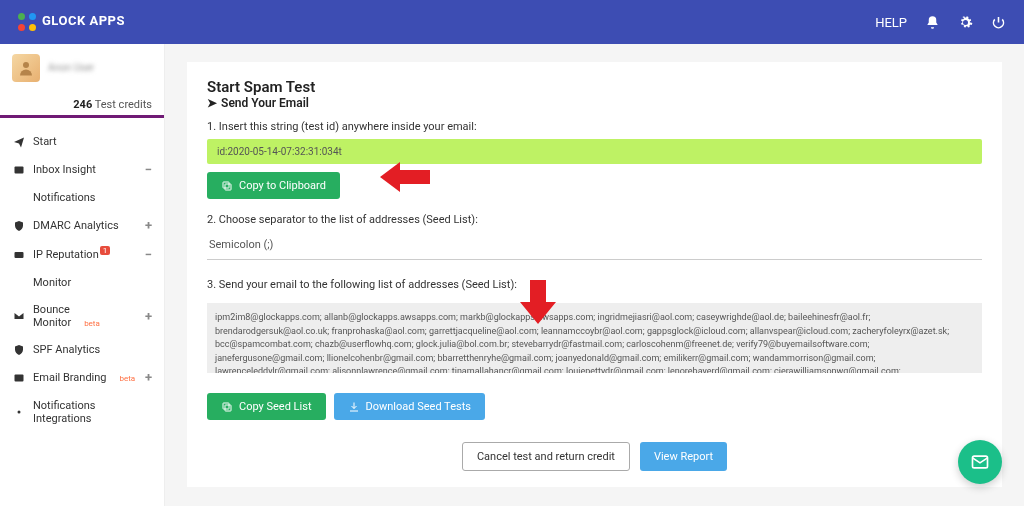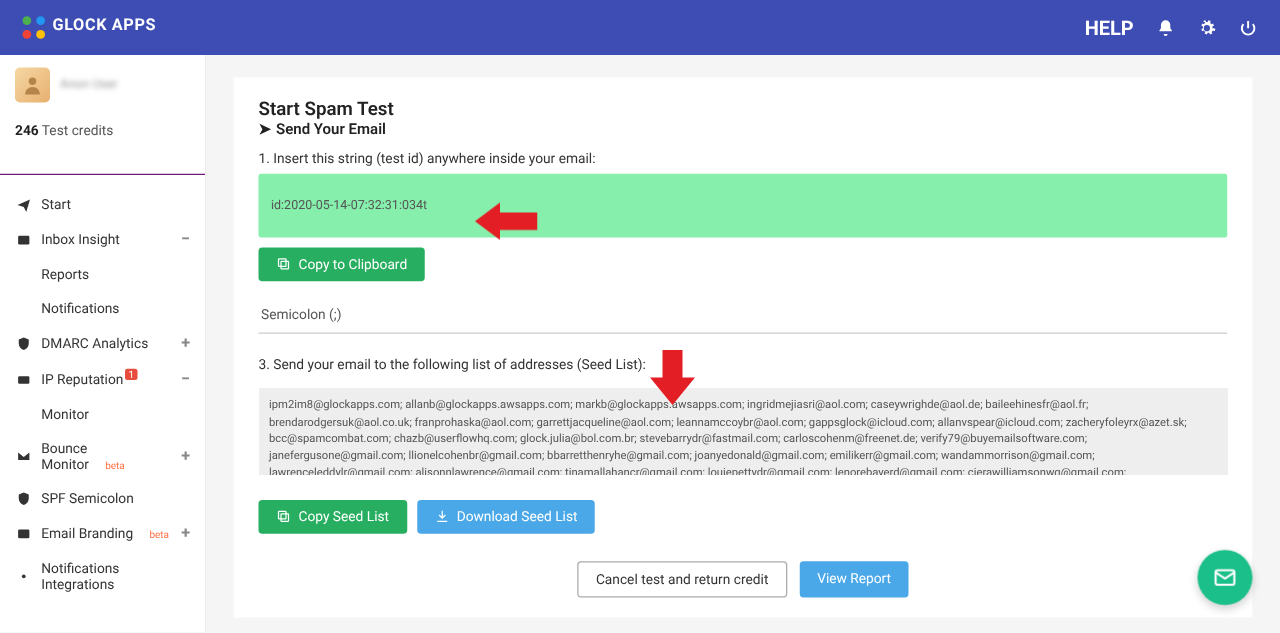--- a/index.html
+++ b/index.html
@@ -5,44 +5,44 @@
 *{margin:0;padding:0;box-sizing:border-box;font-family:-apple-system,BlinkMacSystemFont,"Segoe UI",Roboto,sans-serif}
 body{background:#f5f5f5;width:1024px;height:506px;overflow:hidden;position:relative}
 .navbar{height:44px;background:#3d4db3;display:flex;align-items:center;padding:0 18px;color:#fff}
 .logo{display:flex;align-items:flex-start;gap:6px}
 .logo-dots{width:18px;height:18px;position:relative}
 .logo-dots span{position:absolute;width:7px;height:7px;border-radius:50%}
 .logo-dots .d1{background:#4caf50;top:0;left:0}.logo-dots .d2{background:#2196f3;top:0;right:0}.logo-dots .d3{background:#f44336;bottom:0;left:0}.logo-dots .d4{background:#ffc107;bottom:0;right:0}
 .logo-text{font-weight:700;font-size:13px;letter-spacing:0.5px}
 .nav-right{margin-left:auto;display:flex;align-items:center;gap:18px}
 .nav-right span,.nav-right svg{cursor:pointer}
-.help{font-size:16px;font-weight:700}
+.help{font-size:13px;font-weight:400}
 .layout{display:flex;height:calc(100% - 44px)}
 .sidebar{width:165px;background:#fff;border-right:1px solid #eee;display:flex;flex-direction:column;font-size:11px;color:#555}
 .user-block{display:flex;align-items:center;gap:8px;padding:10px 12px}
 .avatar{width:28px;height:28px;border-radius:4px;background:linear-gradient(135deg,#f5d7a3,#e8b070);display:flex;align-items:center;justify-content:center}
 .user-name{filter:blur(2px);color:#999;font-size:10px;line-height:1.2}
-.credits-row{display:flex;align-items:center;justify-content:space-between;padding:6px 12px 28px;border-bottom:1px solid #701a75}
+.credits-row{display:flex;align-items:center;justify-content:flex-end;padding:6px 12px 4px;border-bottom:3px solid #701a75}
 .credits-row b{color:#222;font-size:11px}
 .get-more{border:1px solid #4a90ff;color:#4a90ff;padding:5px 10px;border-radius:3px;font-size:10px;cursor:pointer;background:#fff}
 .nav-list{padding:10px 0;display:flex;flex-direction:column}
 .nav-item{display:flex;align-items:center;padding:7px 12px;gap:8px;cursor:pointer;position:relative}
 .nav-item .ico{width:13px;height:13px;display:flex;align-items:center;justify-content:center;color:#444}
 .nav-item .lbl{flex:1;color:#333;font-size:11px}
 .nav-sub{padding-left:33px;color:#888;font-size:10.5px}
 .expand{color:#888;font-size:13px;font-weight:700}
 .badge-red{background:#e74c3c;color:#fff;font-size:8px;padding:0 3px;border-radius:2px;position:relative;top:-5px;margin-left:1px}
 .badge-beta{color:#ff7043;font-size:8px;margin-left:13px}
 .main{flex:1;padding:18px 22px;overflow-y:auto}
 .card{background:#fff;padding:16px 20px}
 h1{font-size:15px;font-weight:600;color:#222;margin-bottom:0}
 h2{font-size:12px;font-weight:600;color:#222;margin-bottom:10px}
 .step-label{font-size:11px;color:#333;margin-bottom:6px}
-.test-id-box{background:#86efac;padding:20px 10px;font-size:10px;color:#555;border-radius:2px;position:relative}
-.btn{display:inline-flex;gap:6px;padding:7px 14px;border:none;border-radius:3px;font-size:11px;color:#fff;cursor:pointer;margin-top:8px}
+.test-id-box{background:#bef264;padding:7px 10px;font-size:10px;color:#555;border-radius:2px;position:relative}
+.btn{display:inline-flex;align-items:center;gap:6px;padding:7px 14px;border:none;border-radius:3px;font-size:11px;color:#fff;cursor:pointer;margin-top:8px}
 .btn-green{background:#27ae60}.btn-blue{background:#4aa8e8}.btn-outline{background:#fff;border:1px solid #aaa;color:#333}
 .sep-select{width:100%;border:none;border-bottom:1px solid #ccc;padding:6px 2px;font-size:11px;color:#555;background:#fff;resize:none;height:28px}
 .seed-list{width:100%;background:#eee;border:none;padding:8px;font-size:9px;color:#555;line-height:1.5;height:70px;resize:none;margin-top:6px}
 .btn-row{display:flex;gap:8px;margin-top:8px}
 .footer-row{display:flex;gap:10px;justify-content:center;margin-top:14px}
 .arrow{position:absolute;z-index:5;color:#e31e24}
 .arrow1{left:380px;top:162px}
 .arrow2{left:520px;top:280px}
 .fab{position:fixed;right:22px;bottom:22px;width:44px;height:44px;border-radius:50%;background:#1bbf89;display:flex;align-items:center;justify-content:center;color:#fff;cursor:pointer;box-shadow:0 3px 8px rgba(0,0,0,0.2)}
 .section{margin-bottom:14px}
@@ -103,23 +103,20 @@
       <div class="nav-item">
           <span class="ico">
             <svg width="12" height="12" viewBox="0 0 24 24" fill="#333">
               <rect x="3" y="5" width="18" height="14" rx="2"></rect>
             </svg>
           </span>
           <span class="lbl">Inbox Insight</span>
           <span class="expand">−</span>
         </div>
       <div class="nav-item nav-sub">
-          <span class="lbl">Reports</span>
-        </div>
-      <div class="nav-item nav-sub">
           <span class="lbl">Notifications</span>
         </div>
       <div class="nav-item">
           <span class="ico">
             <svg width="12" height="12" viewBox="0 0 24 24" fill="#333">
               <path d="M12 2l8 3v6c0 5-3 9-8 11-5-2-8-6-8-11V5z"></path>
             </svg>
           </span>
           <span class="lbl">DMARC Analytics</span>
           <span class="expand">+</span>
@@ -144,21 +141,21 @@
           </span>
           <span class="lbl"><span>Bounce Monitor</span><span class="badge-beta">beta</span></span>
           <span class="expand">+</span>
         </div>
       <div class="nav-item">
           <span class="ico">
             <svg width="12" height="12" viewBox="0 0 24 24" fill="#333">
               <path d="M12 2l8 3v6c0 5-3 9-8 11-5-2-8-6-8-11V5z"></path>
             </svg>
           </span>
-          <span class="lbl">SPF Semicolon</span>
+          <span class="lbl">SPF Analytics</span>
         </div>
       <div class="nav-item">
           <span class="ico">
             <svg width="12" height="12" viewBox="0 0 24 24" fill="#333">
               <rect x="3" y="5" width="18" height="14" rx="2"></rect>
             </svg>
           </span>
           <span class="lbl"><span>Email Branding</span><span class="badge-beta">beta</span></span>
           <span class="expand">+</span>
         </div>
@@ -185,39 +182,40 @@
         <button class="btn btn-green">
             <svg width="12" height="12" viewBox="0 0 24 24" fill="none" stroke="#fff" stroke-width="2">
               <rect x="8" y="8" width="12" height="12" rx="1"></rect>
               <rect x="4" y="4" width="12" height="12" rx="1"></rect>
             </svg>
             <span>Copy to Clipboard</span>
           </button>
       </div>
 
       <div class="section">
+        <div class="step-label">2. Choose separator to the list of addresses (Seed List):</div>
         <textarea class="sep-select" readonly="" style="">Semicolon (;)</textarea>
       </div>
 
       <div class="section">
         <div class="step-label">3. Send your email to the following list of addresses (Seed List):</div>
         <textarea class="seed-list" readonly="" style="">ipm2im8@glockapps.com; allanb@glockapps.awsapps.com; markb@glockapps.awsapps.com; ingridmejiasri@aol.com; caseywrighde@aol.de; baileehinesfr@aol.fr; brendarodgersuk@aol.co.uk; franprohaska@aol.com; garrettjacqueline@aol.com; leannamccoybr@aol.com; gappsglock@icloud.com; allanvspear@icloud.com; zacheryfoleyrx@azet.sk; bcc@spamcombat.com; chazb@userflowhq.com; glock.julia@bol.com.br; stevebarrydr@fastmail.com; carloscohenm@freenet.de; verify79@buyemailsoftware.com; janefergusone@gmail.com; llionelcohenbr@gmail.com; bbarretthenryhe@gmail.com; joanyedonald@gmail.com; emilikerr@gmail.com; wandammorrison@gmail.com; lawrenceleddylr@gmail.com; alisonnlawrence@gmail.com; tinamallahancr@gmail.com; louiepettydr@gmail.com; lenorebayerd@gmail.com; cierawilliamsonwq@gmail.com; silviacopelandqy@gmail.com; daishacorwingx@gmail.com; verifycom79@gmx.com; verifyde79@gmx.de; gd@desktopemail.com; jpatton@fastdirectorysubmitter.com; frankiebeckerp@hotmail.com; yadiraalfordbj@hotmail.com; sgorska12@interia.pl; layneguerreropm@laposte.net; britnigrahamap@laposte.net; amandoteo79@libero.it;</textarea>
         <div class="btn-row">
           <button class="btn btn-green">
               <svg width="12" height="12" viewBox="0 0 24 24" fill="none" stroke="#fff" stroke-width="2">
                 <rect x="8" y="8" width="12" height="12" rx="1"></rect>
                 <rect x="4" y="4" width="12" height="12" rx="1"></rect>
               </svg>
               <span>Copy Seed List</span>
             </button>
           <button class="btn btn-blue">
               <svg width="12" height="12" viewBox="0 0 24 24" fill="none" stroke="#fff" stroke-width="2">
                 <path d="M12 3v12M7 10l5 5 5-5M4 20h16"></path>
               </svg>
-              <span>Download Seed List</span>
+              <span>Download Seed Tests</span>
             </button>
         </div>
       </div>
 
       <div class="footer-row">
         <button class="btn btn-outline">Cancel test and return credit</button>
         <button class="btn btn-blue">View Report</button>
       </div>
     </div>
   </div>

